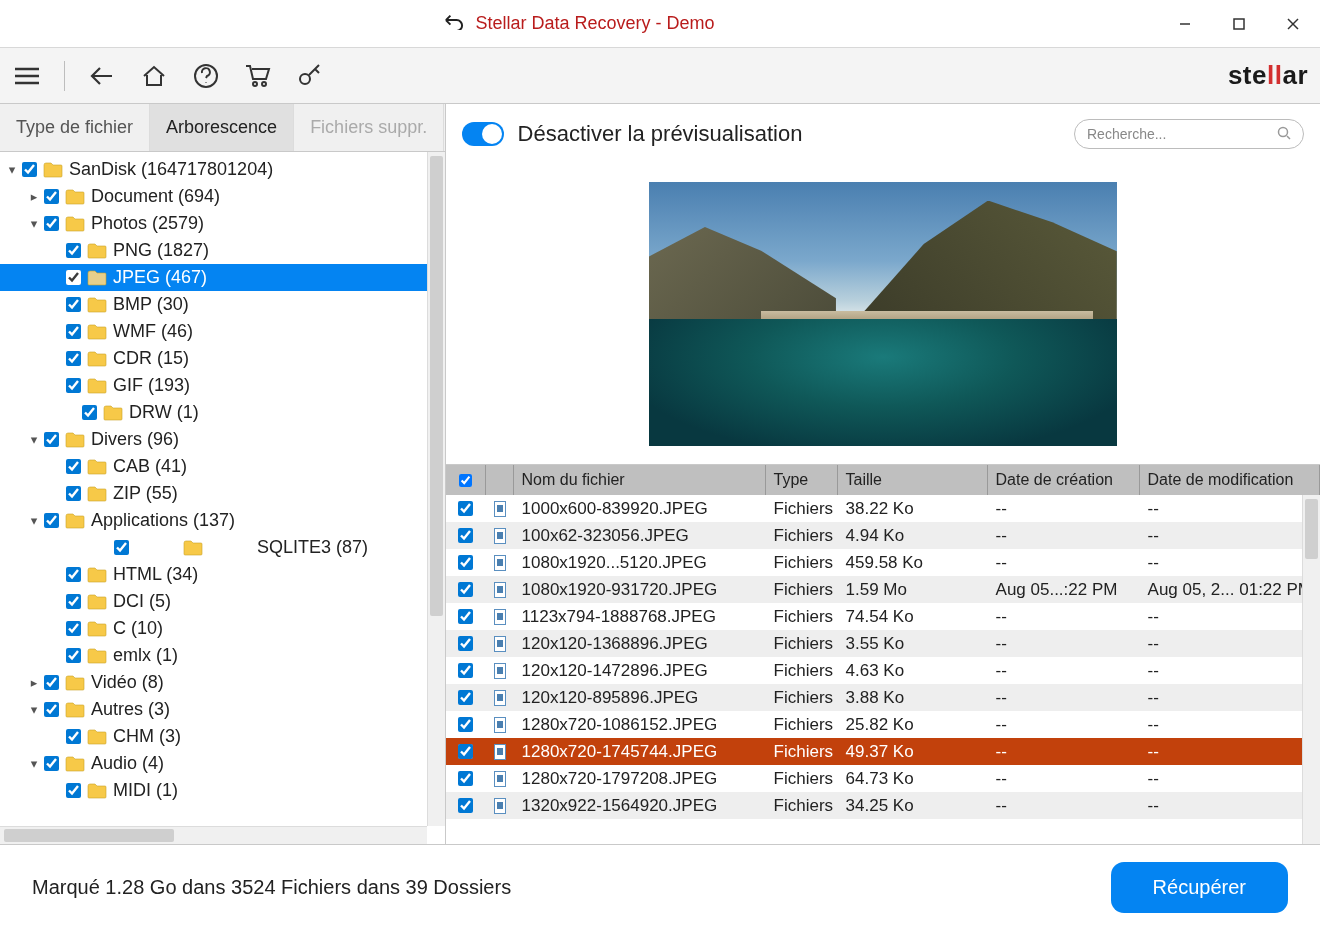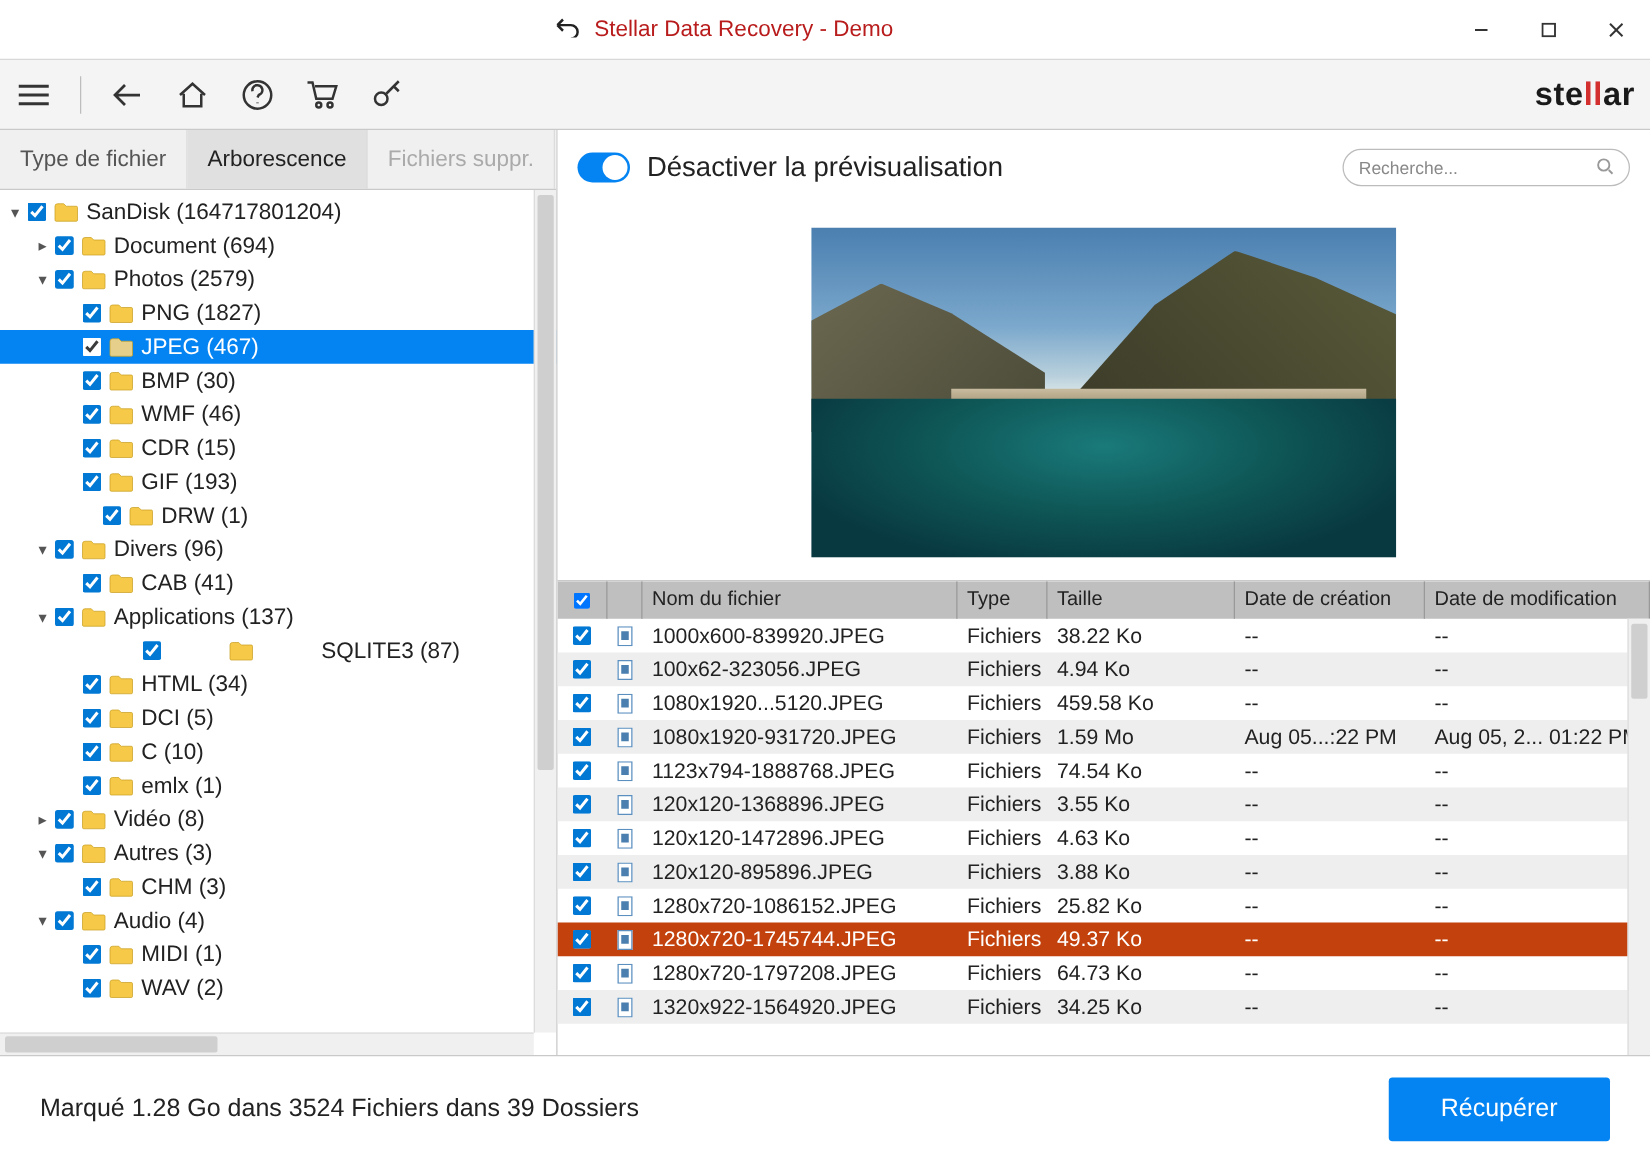--- a/index.html
+++ b/index.html
@@ -90,21 +90,21 @@
 .ft-row .cell.col-modified { flex:1; }
 .ft-row input[type=checkbox]{ width:15px; height:15px; accent-color:#0078d4; }
 .file-icon { width:14px; height:16px; background:#fff; border:1px solid #5a8fc0; position:relative; }
 .file-icon::before { content:''; position:absolute; left:2px; right:2px; top:3px; height:7px; background:#4a7fb0; }
 .ft-scroll-v { position:absolute; right:0; top:30px; bottom:0; width:18px; background:#f0f0f0; border-left:1px solid #dcdcdc; }
 .ft-scroll-v .thumb { position:absolute; left:2px; right:2px; top:4px; height:60px; background:#cfcfcf; border-radius:2px; }
 
 
 .status { height: 86px; border-top:1px solid #c9c9c9; display:flex; align-items:center; padding:0 32px; }
 .status .text { font-size:20px; color:#222; }
-.recover-btn { margin-left:auto; background:#0484f2; color:#fff; font-size:20px; padding:14px 42px; border:none; border-radius:3px; }
+.recover-btn { margin-left:auto; background:#0484f2; color:#fff; font-size:20px; padding:14px 42px; border:none; border-radius:13px; }
 </style>
 </head>
 <body>
 
 <div class="titlebar">
   <div class="title-center">
     <span>
       <svg width="22" height="18" viewBox="0 0 24 20" stroke="#222" stroke-width="2.2" fill="none">
           <path d="M3 9 L8 4 M3 9 L8 14 M3 9 H15 A6 6 0 0 1 15 21"></path>
         </svg>
@@ -296,20 +296,30 @@
           <div class="tree-row" style="padding-left: 48px;">
             <span class="caret empty">▸</span>
             <input type="checkbox" checked="" style="">
             <span class="folder-icon">
               <svg viewBox="0 0 20 16">
                 <path d="M1 3 Q1 1 3 1 H8 L10 3 H18 Q19 3 19 4 V14 Q19 15 18 15 H2 Q1 15 1 14 Z" fill="#f7c948" stroke="#c9a227" stroke-width="0.6"></path>
               </svg>
             </span>
             <span>CAB (41)</span>
           </div>
+          <div class="tree-row" style="padding-left: 48px;">
+            <span class="caret empty">▸</span>
+            <input type="checkbox" checked="" style="">
+            <span class="folder-icon">
+              <svg viewBox="0 0 20 16">
+                <path d="M1 3 Q1 1 3 1 H8 L10 3 H18 Q19 3 19 4 V14 Q19 15 18 15 H2 Q1 15 1 14 Z" fill="#f7c948" stroke="#c9a227" stroke-width="0.6"></path>
+              </svg>
+            </span>
+            <span>ZIP (55)</span>
+          </div>
           <div class="tree-row" style="padding-left: 26px;">
             <span class="caret">▾</span>
             <input type="checkbox" checked="" style="">
             <span class="folder-icon">
               <svg viewBox="0 0 20 16">
                 <path d="M1 3 Q1 1 3 1 H8 L10 3 H18 Q19 3 19 4 V14 Q19 15 18 15 H2 Q1 15 1 14 Z" fill="#f7c948" stroke="#c9a227" stroke-width="0.6"></path>
               </svg>
             </span>
             <span>Applications (137)</span>
           </div>
@@ -405,30 +415,20 @@
           </div>
           <div class="tree-row" style="padding-left: 48px;">
             <span class="caret empty">▸</span>
             <input type="checkbox" checked="" style="">
             <span class="folder-icon">
               <svg viewBox="0 0 20 16">
                 <path d="M1 3 Q1 1 3 1 H8 L10 3 H18 Q19 3 19 4 V14 Q19 15 18 15 H2 Q1 15 1 14 Z" fill="#f7c948" stroke="#c9a227" stroke-width="0.6"></path>
               </svg>
             </span>
             <span>MIDI (1)</span>
-          </div>
-          <div class="tree-row" style="padding-left: 48px;">
-            <span class="caret empty">▸</span>
-            <input type="checkbox" checked="" style="">
-            <span class="folder-icon">
-              <svg viewBox="0 0 20 16">
-                <path d="M1 3 Q1 1 3 1 H8 L10 3 H18 Q19 3 19 4 V14 Q19 15 18 15 H2 Q1 15 1 14 Z" fill="#f7c948" stroke="#c9a227" stroke-width="0.6"></path>
-              </svg>
-            </span>
-            <span>WAV (2)</span>
           </div>
         </div>
       <div class="tree-scroll-v">
           <div class="thumb"></div>
         </div>
       <div class="tree-scroll-h">
           <div class="thumb"></div>
         </div>
     </div>
   </div>

